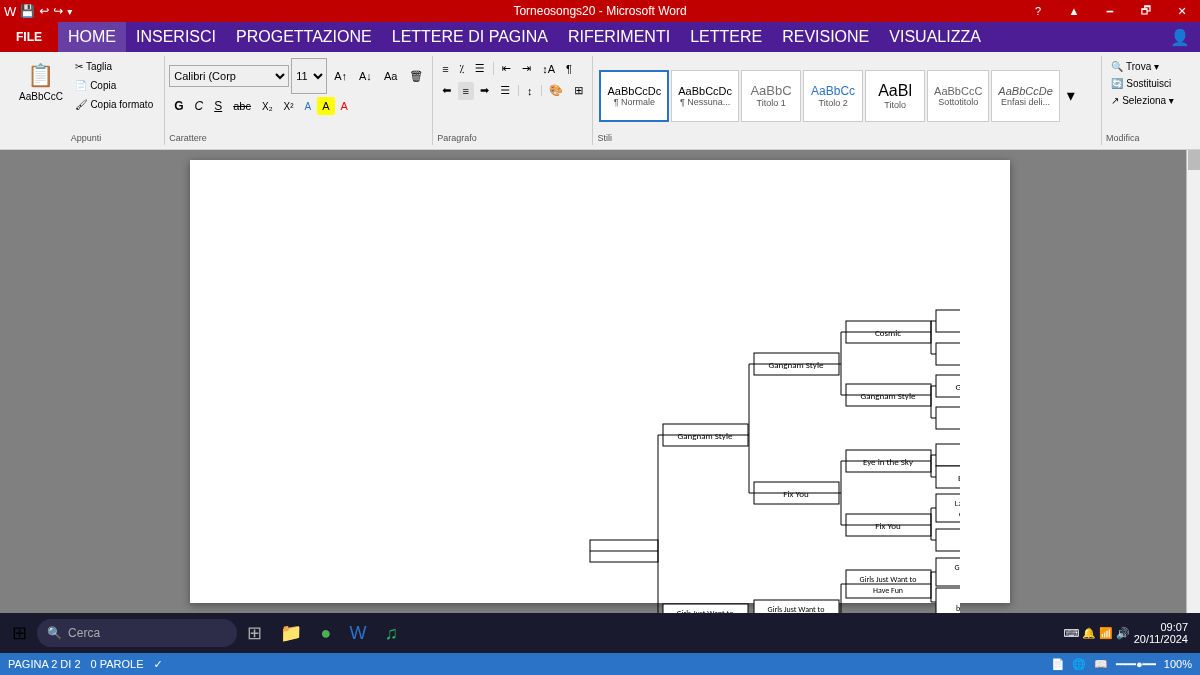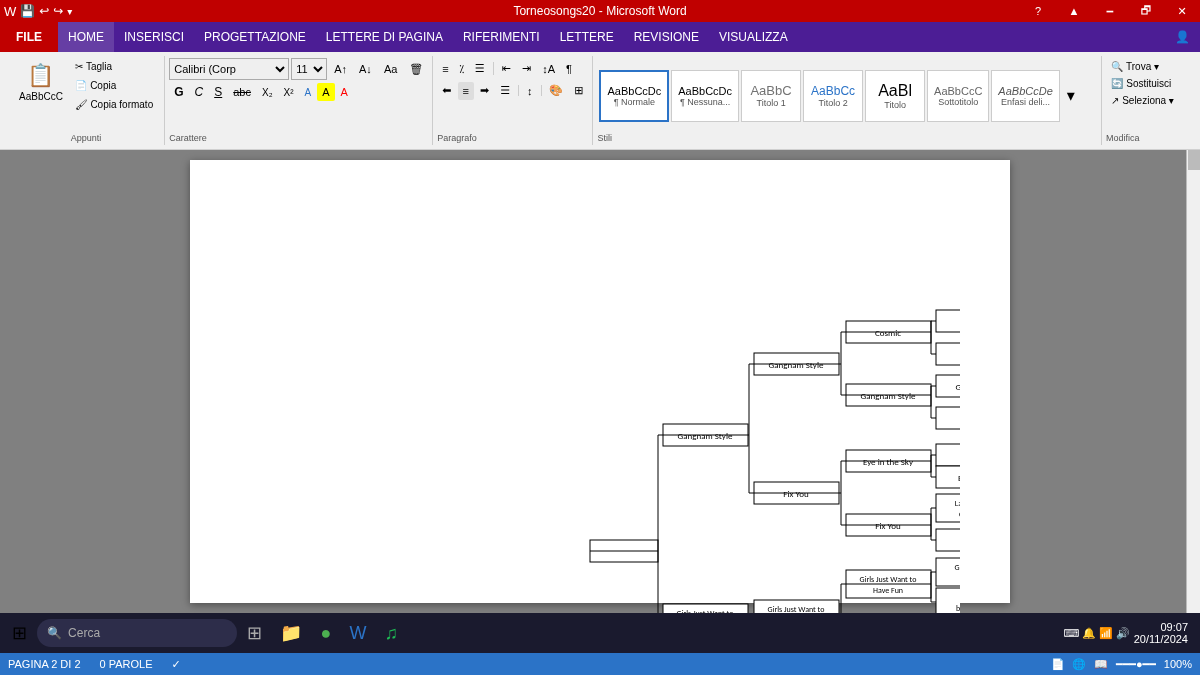--- a/index.html
+++ b/index.html
@@ -55,21 +55,21 @@
       font-size: 12px;
       font-weight: bold;
       display: flex;
       align-items: center;
       cursor: pointer;
       border: none;
     }
     .menu-item {
       color: white;
       padding: 0 10px;
-      font-size: 12px;
+      font-size: 16px;
       display: flex;
       align-items: center;
       cursor: pointer;
     }
 
     
     .ribbon {
       background: #f0f0f0;
       border-bottom: 1px solid #d0d0d0;
       padding: 4px 8px;
@@ -94,21 +94,21 @@
       align-items: center;
       gap: 2px;
     }
     .font-select {
       height: 22px;
       font-size: 11px;
       border: 1px solid #aaa;
       width: 120px;
     }
     .font-size-select {
-      height: 22px;
+      height: 36px;
       font-size: 11px;
       border: 1px solid #aaa;
       width: 36px;
     }
 
     
     .styles-area {
       display: flex;
       align-items: center;
       gap: 2px;
@@ -136,21 +136,21 @@
     .status-bar {
       position: fixed;
       bottom: 0;
       left: 0;
       right: 0;
       height: 22px;
       background: #2b73c7;
       display: flex;
       align-items: center;
       padding: 0 8px;
-      gap: 19px;
+      gap: 10px;
       color: white;
       font-size: 11px;
     }
     .status-right {
       margin-left: auto;
       display: flex;
       align-items: center;
       gap: 8px;
     }
 

